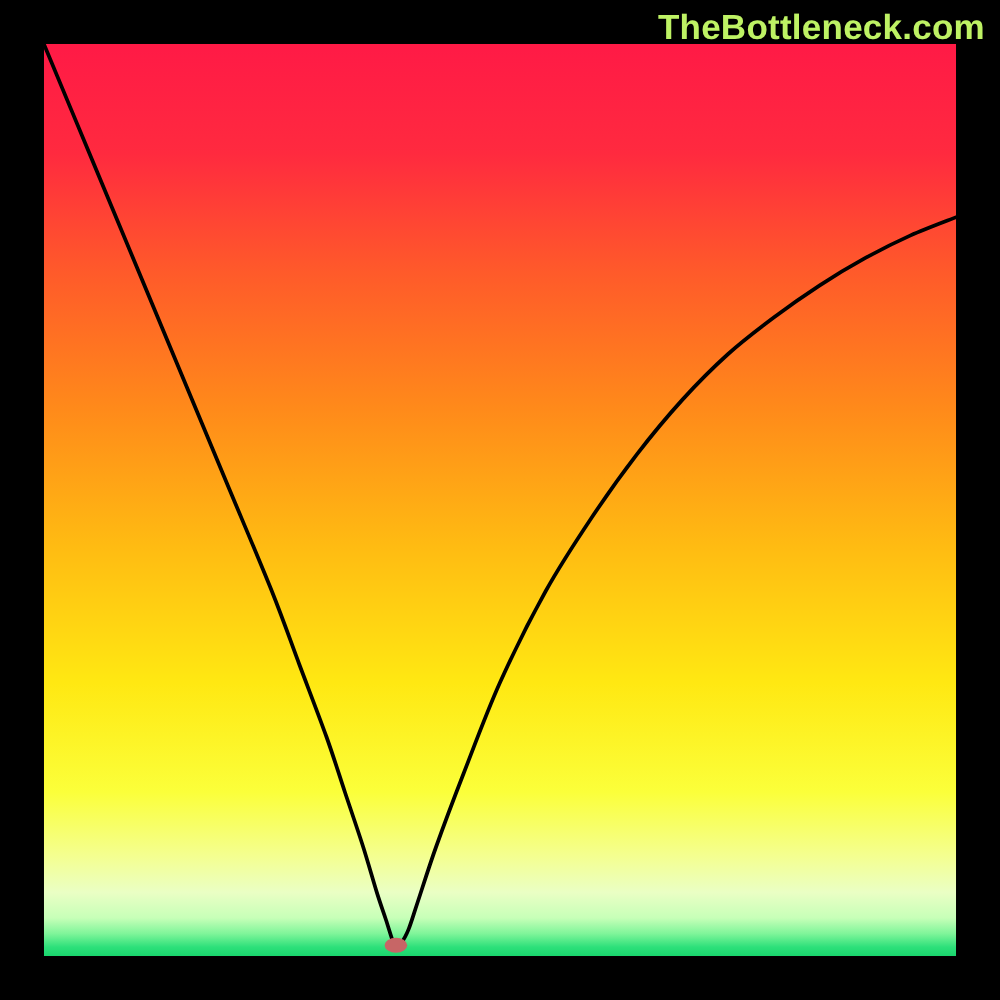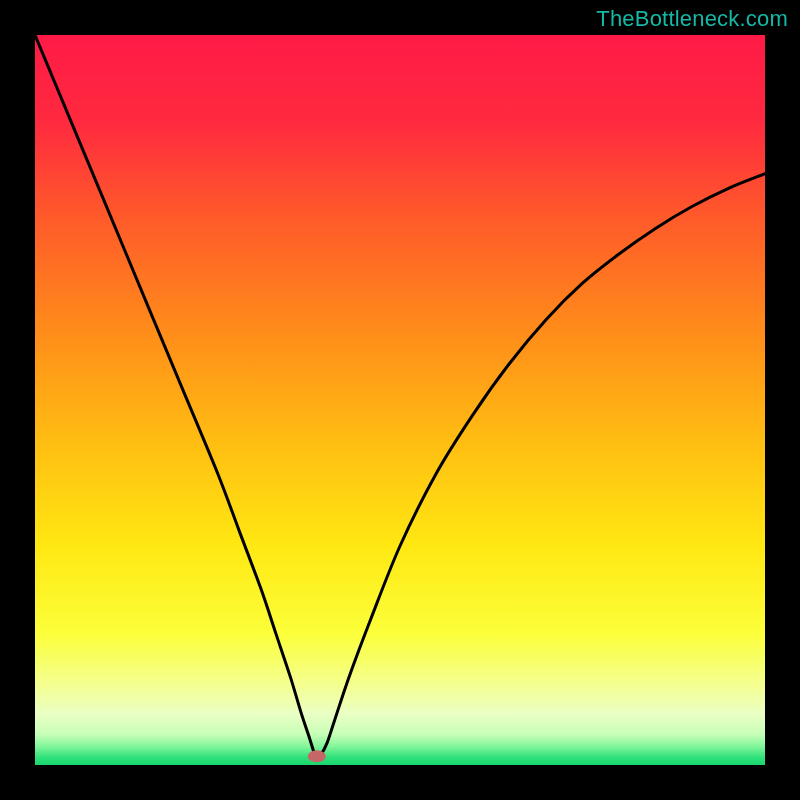--- a/index.html
+++ b/index.html
@@ -24,23 +24,23 @@
     left: 35px;
     top: 35px;
     width: 730px;
     height: 730px;
     overflow: hidden;
   }
   .watermark {
     position: absolute;
     top: 6px;
     right: 12px;
-    color: #14b8a6;
-    font-size: 22px;
-    font-weight: 400;
+    color: #bef264;
+    font-size: 28px;
+    font-weight: 700;
     letter-spacing: 0.2px;
   }
   svg { display: block; }
 </style>
 </head>
 <body>
 
 <div class="frame">
   <div class="watermark">TheBottleneck.com</div>
   <div class="plot-area">

